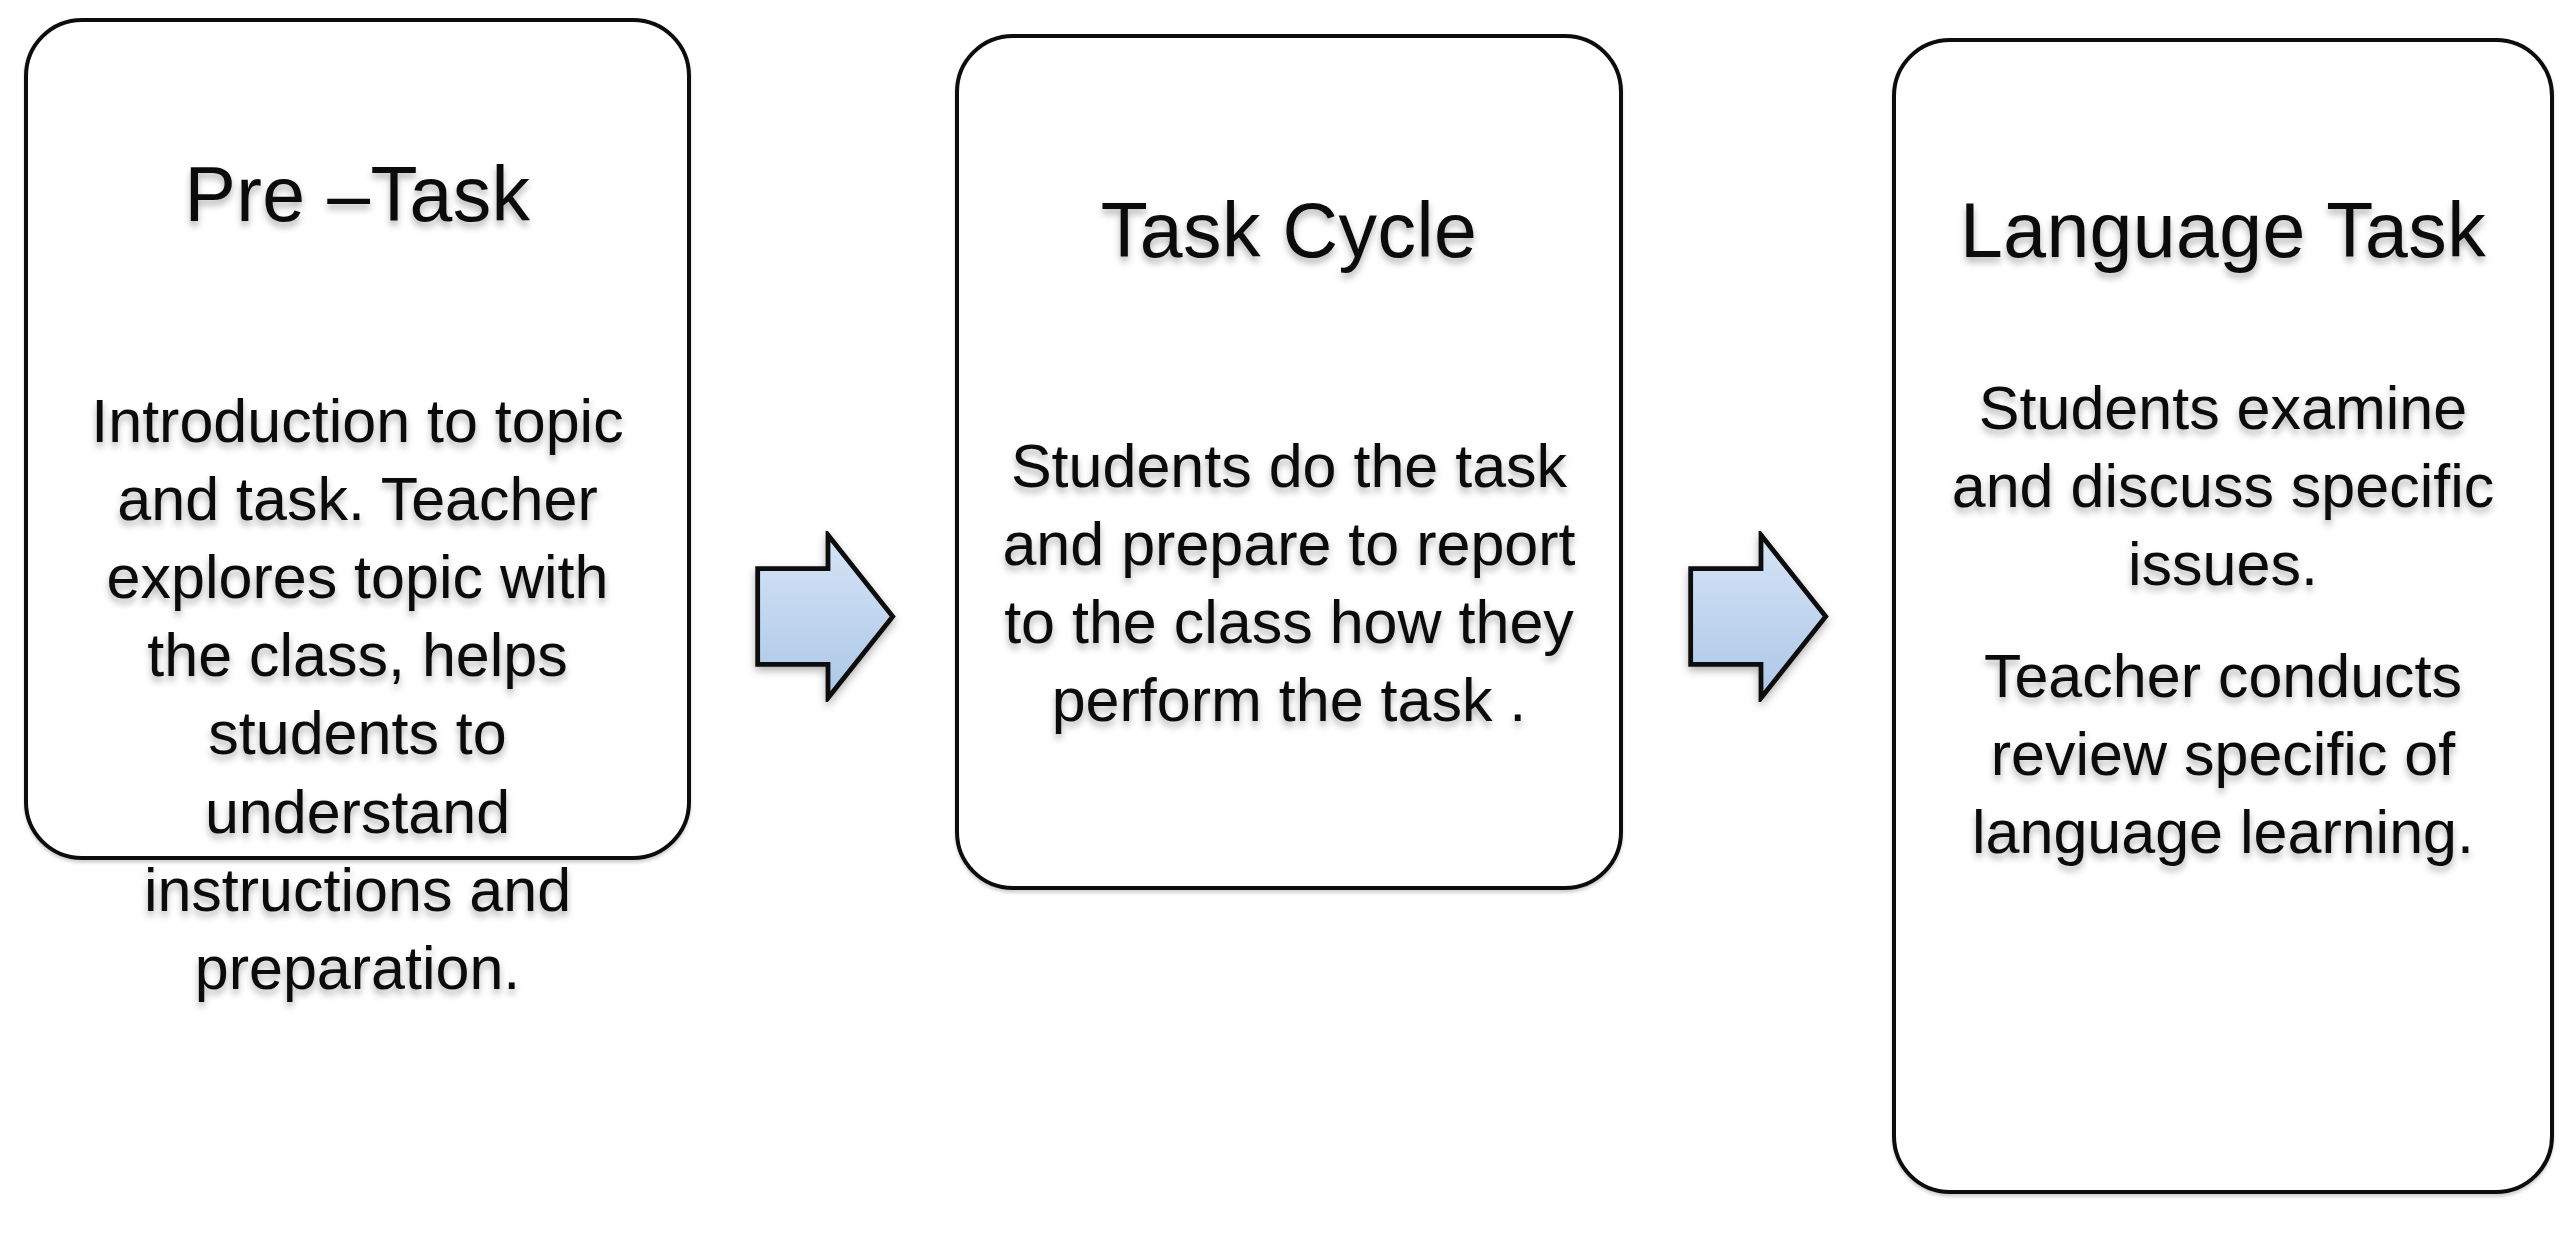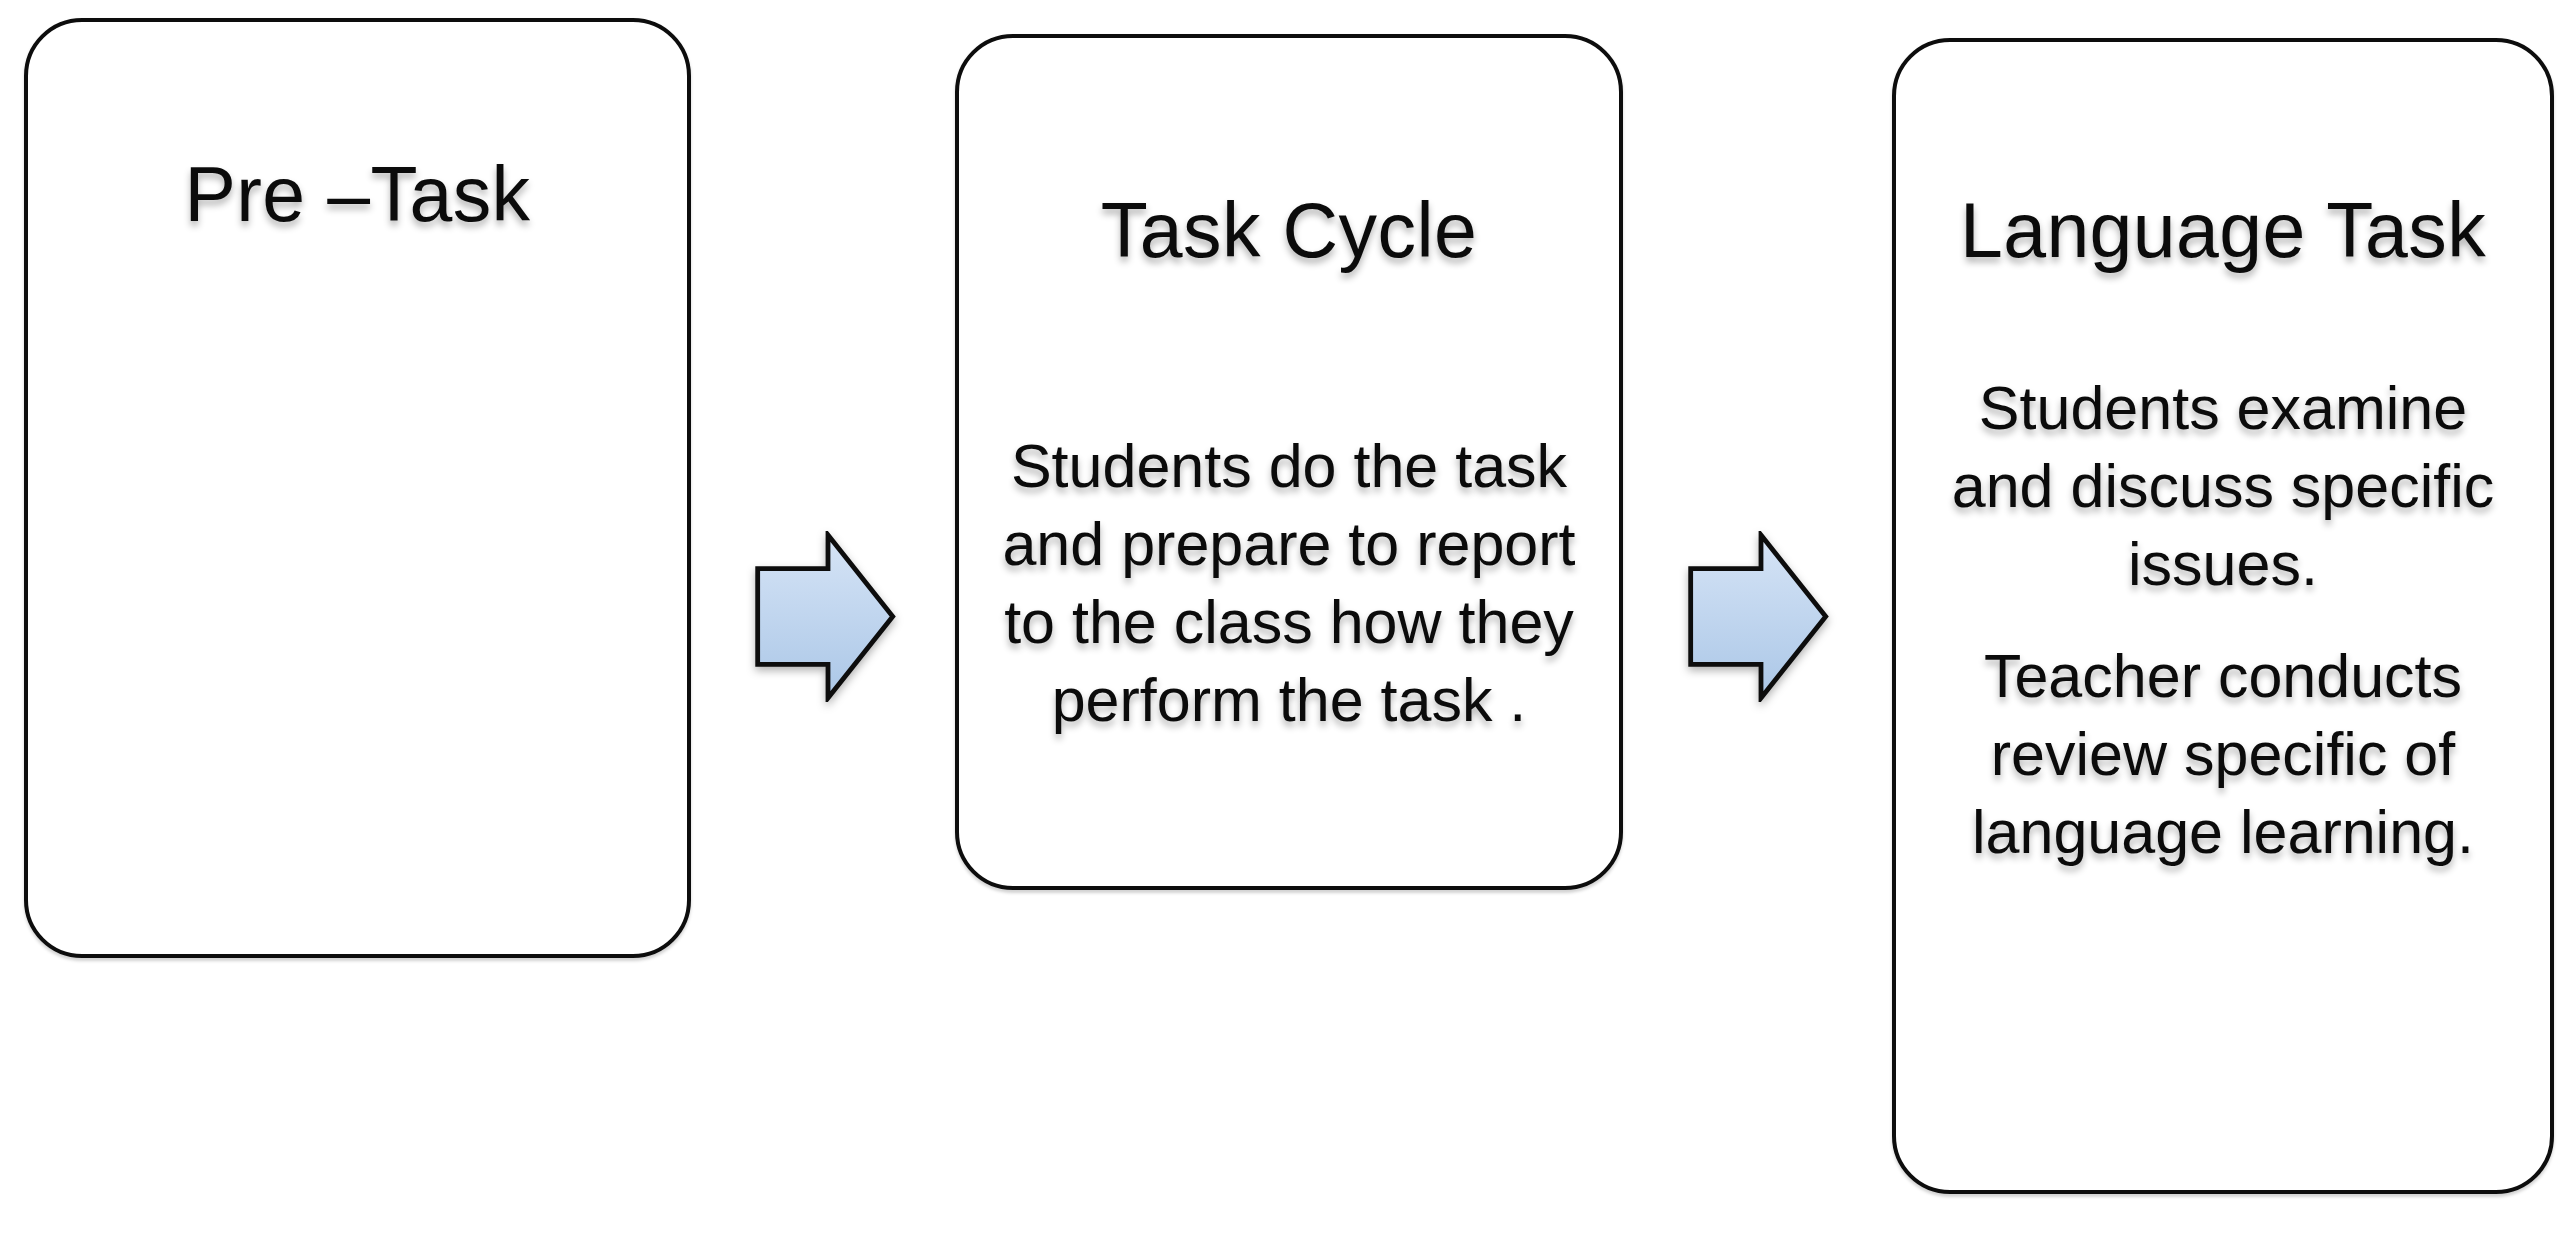--- a/index.html
+++ b/index.html
@@ -38,21 +38,21 @@
     margin: 0 auto;
     font-size: 61px;
     line-height: 1.28;
     color: #0b0b0b;
     text-shadow: 0 4.8px 7.2px rgba(0,0,0,0.30);
   }
   .box-body p:empty { display: none; }
   .box-body p + p { margin-top: 34px; }
 
   
-  #box-1 { left: 24px;  top: 17.6px;  width: 667px; height: 940px; }
+  #box-1 { left: 24px;  top: 17.6px;  width: 667px; height: 842px; }
   #box-1 .box-title { margin-top: 128px; }
   #box-1 .box-body  { margin-top: 144px; }
   #box-1 .box-body p { width: 565px; }
 
   
   #box-2 { left: 955px; top: 34px; width: 668px; height: 856px; }
   #box-2 .box-title { margin-top: 148px; }
   #box-2 .box-body  { margin-top: 152px; }
   #box-2 .box-body p { width: 596px; }
 
@@ -71,20 +71,24 @@
   #arrow-1 { left: 755px;  top: 531px; }
   #arrow-2 { left: 1688px; top: 531px; }
 </style>
 </head>
 <body>
 
 <div class="canvas">
 
   <div class="stage-box" id="box-1">
     <span class="box-title">Pre –Task</span>
+    <div class="box-body">
+      <p>Introduction to topic and task. Teacher explores topic with the class, helps students to understand instructions and preparation.</p>
+
+    </div>
   </div>
 
   <svg class="flow-arrow" id="arrow-1" viewBox="0 0 177 214" aria-hidden="true">
     <defs>
       <linearGradient id="arrowGrad1" x1="0" y1="0" x2="0" y2="1">
         <stop offset="0" stop-color="#d6e4f6"></stop>
         <stop offset="1" stop-color="#abc7e7"></stop>
       </linearGradient>
     </defs>
     <polygon points="3,47 91,47 91,5 172,107 91,209 91,167 3,167" fill="url(#arrowGrad1)" stroke="#0d0d0d" stroke-width="6" stroke-linejoin="miter"></polygon>

